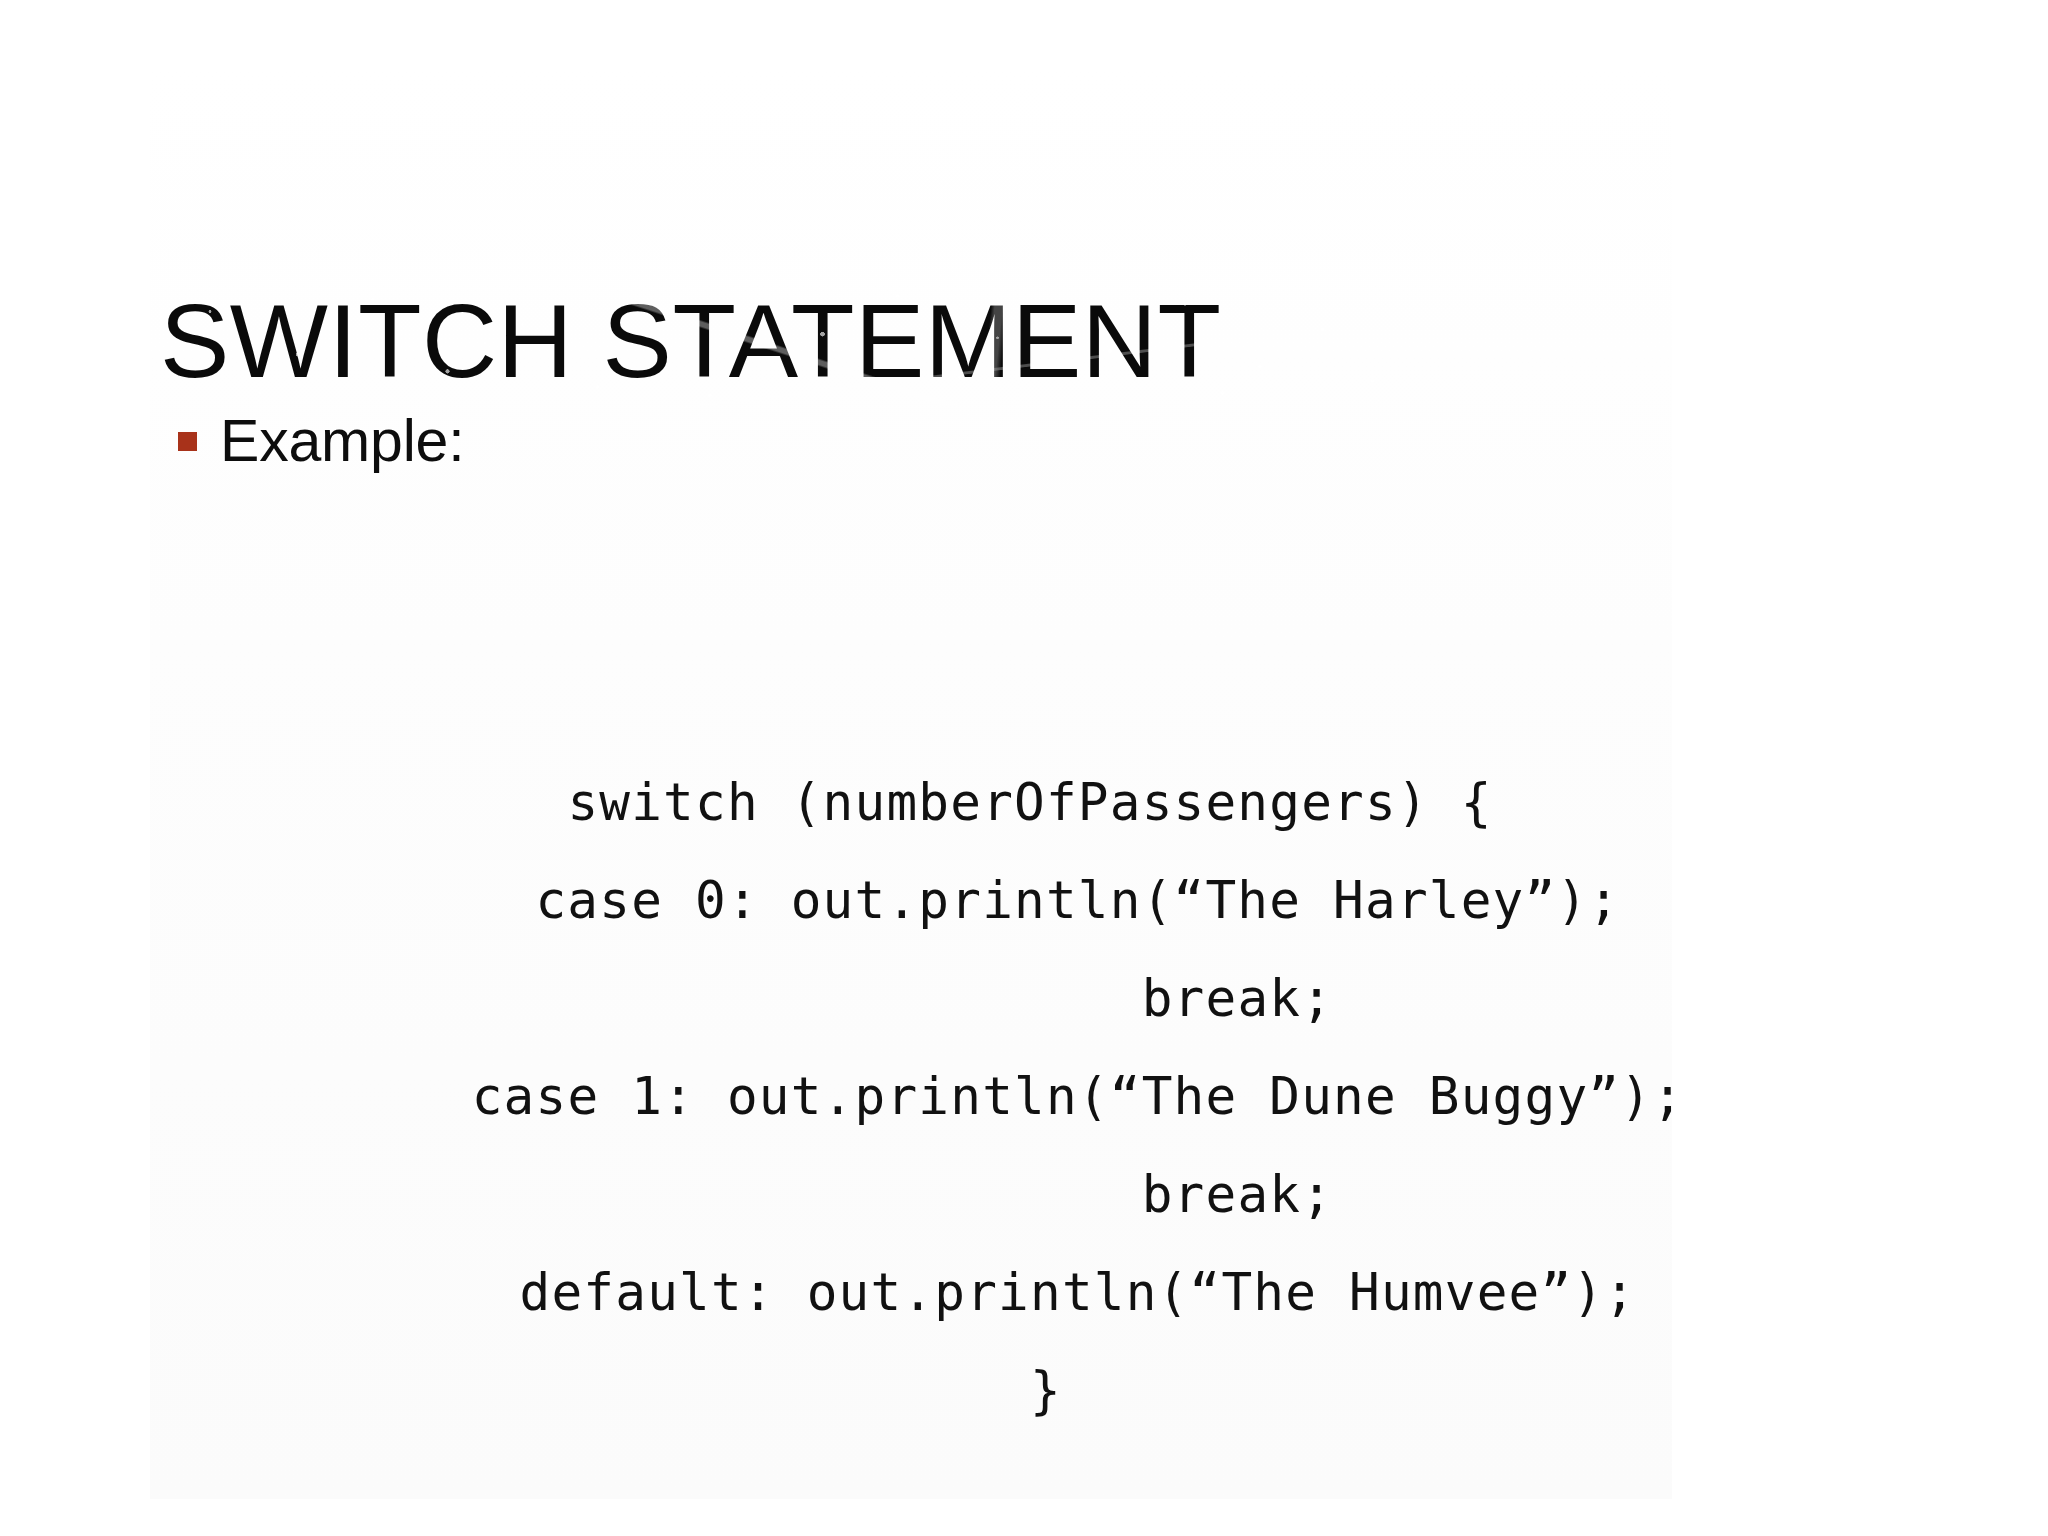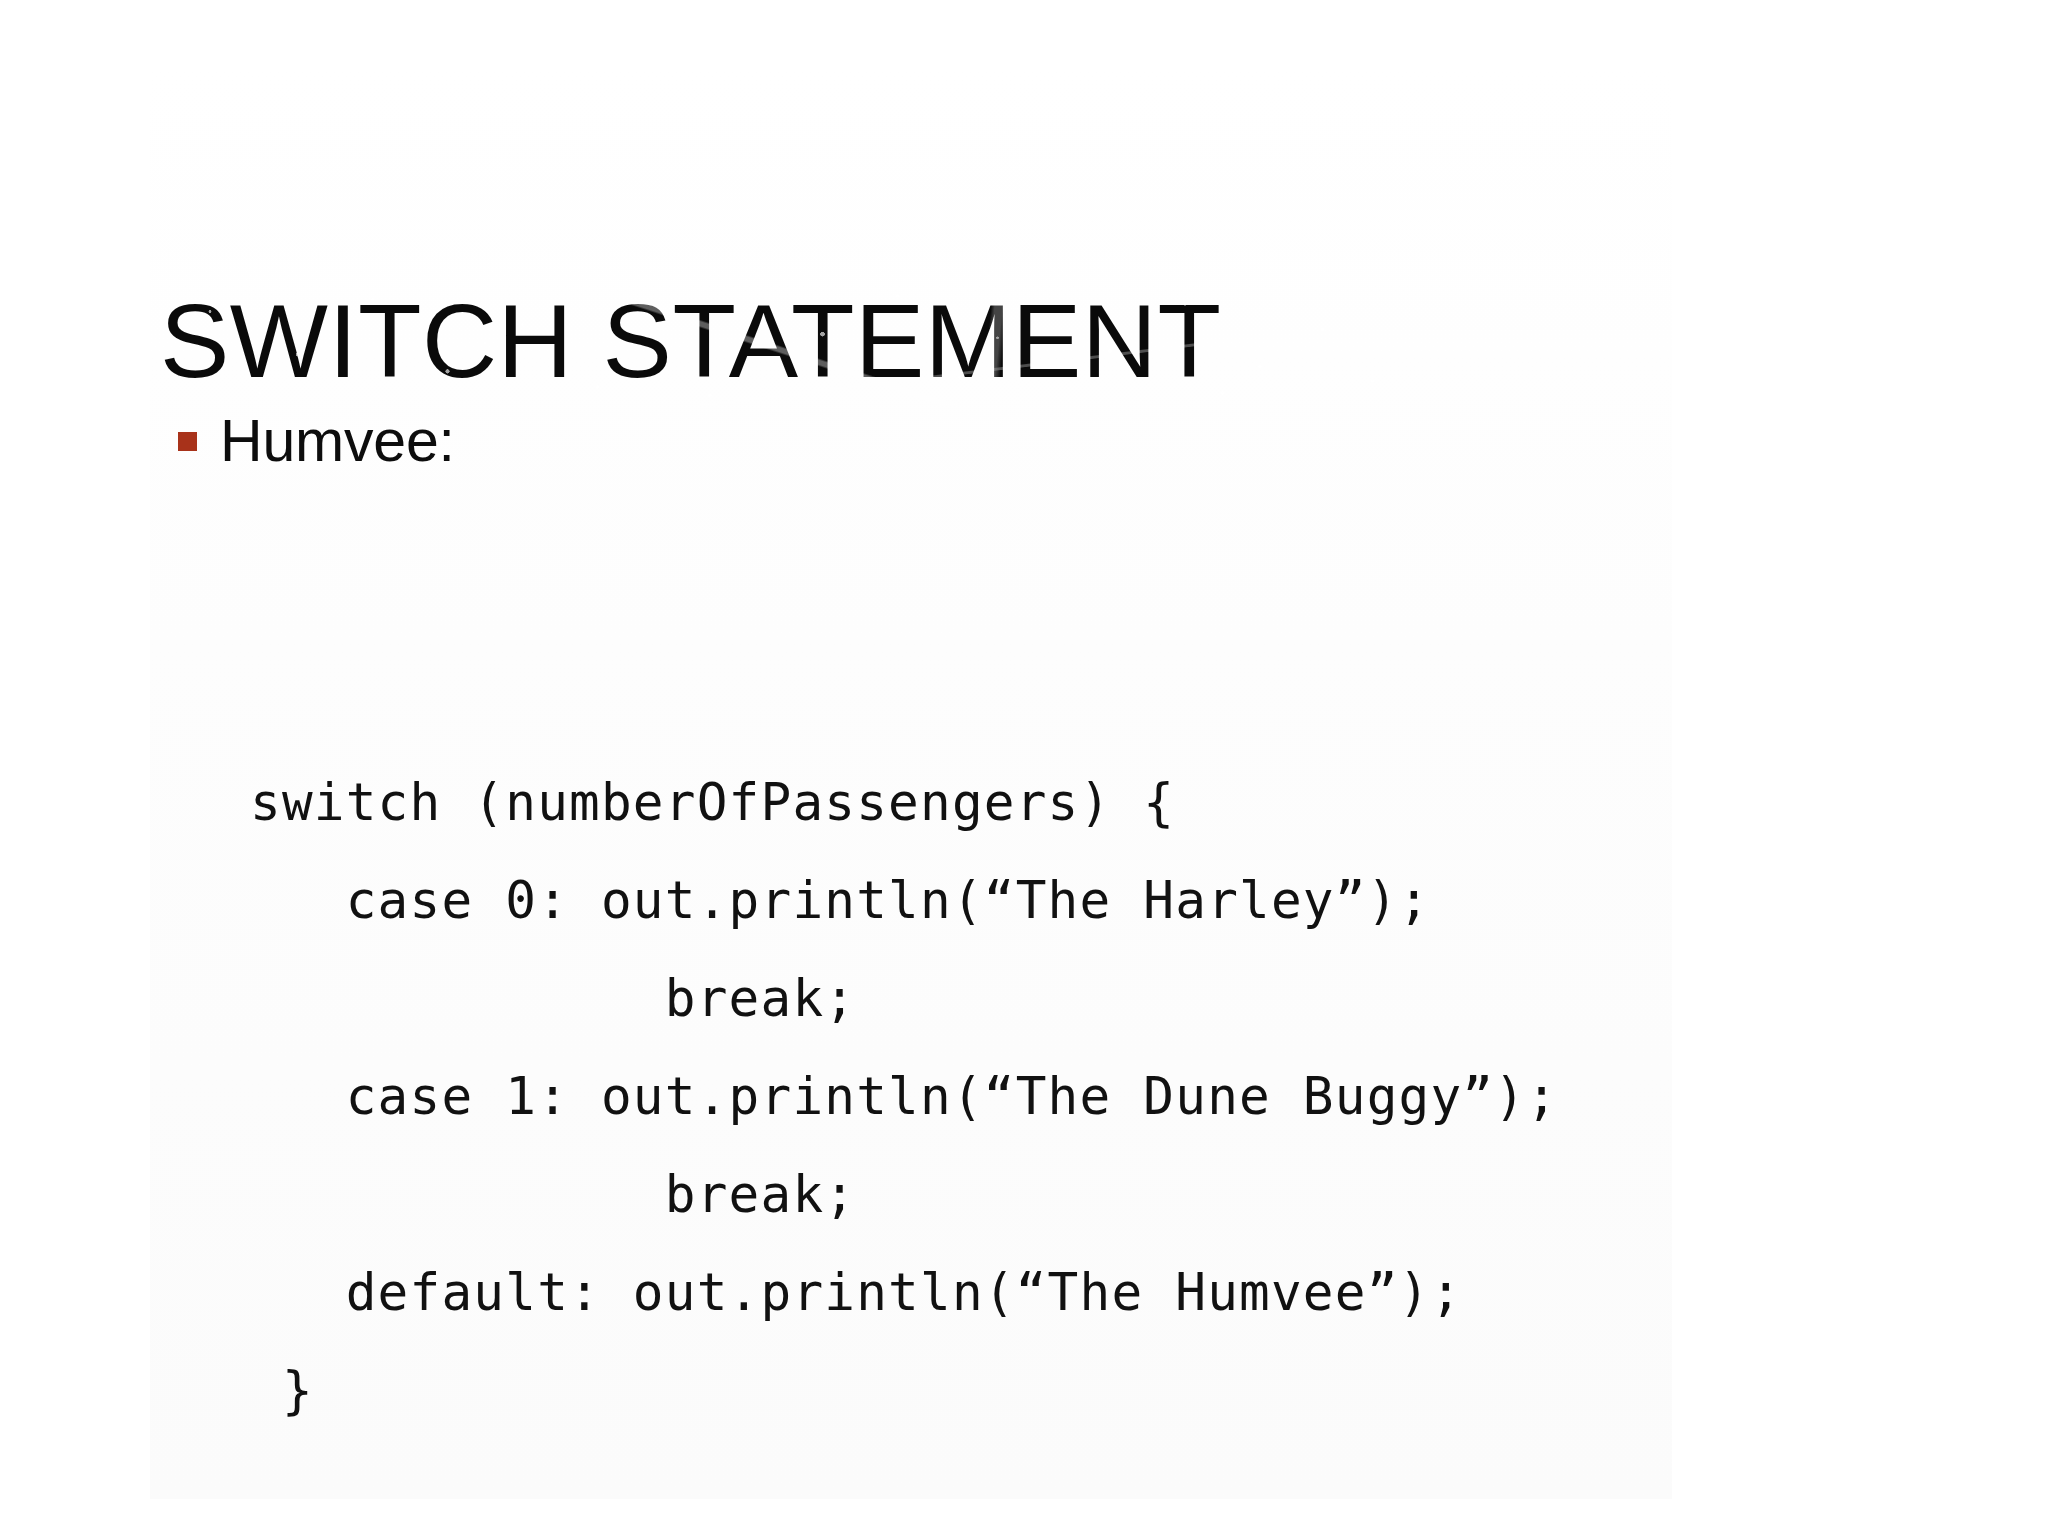--- a/index.html
+++ b/index.html
@@ -119,21 +119,21 @@
     left: 250px;
     top: 694px;
     width: 1560px;
     font-family: "Liberation Mono", "DejaVu Sans Mono", monospace;
     font-size: 51px;
     line-height: 98px;
     color: #111111;
     white-space: pre;
     letter-spacing: 1.2px;
   }
-  .codeline { display: block; height: 98px; white-space: pre; }
+  .codeline { display: block; height: 98px; white-space: pre; text-align: center; }
 
   
   #seal {
     position: absolute;
     left: 1911px;
     top: 1412px;
     width: 96px;
     height: 96px;
   }
   #seal .disc {
@@ -175,21 +175,21 @@
   <div class="body-wash"></div>
 
   <h1 id="title">
     <span>Switch Statement</span>
     <span class="grunge"></span>
   </h1>
 
   <div id="bullets">
     <div class="bullet">
       <span class="marker"></span>
-      <span class="btext">Humvee:</span>
+      <span class="btext">Example:</span>
     </div>
   </div>
 
   <pre id="code"><code class="codeline">switch (numberOfPassengers) {</code><code class="codeline">   case 0: out.println(“The Harley”);</code><code class="codeline">             break;</code><code class="codeline">   case 1: out.println(“The Dune Buggy”);</code><code class="codeline">             break;</code><code class="codeline">   default: out.println(“The Humvee”);</code><code class="codeline"> }</code></pre>
 
   <div id="seal">
     <span class="disc"></span>
     <span class="speck"></span>
     <span class="ring"></span>
   </div>

